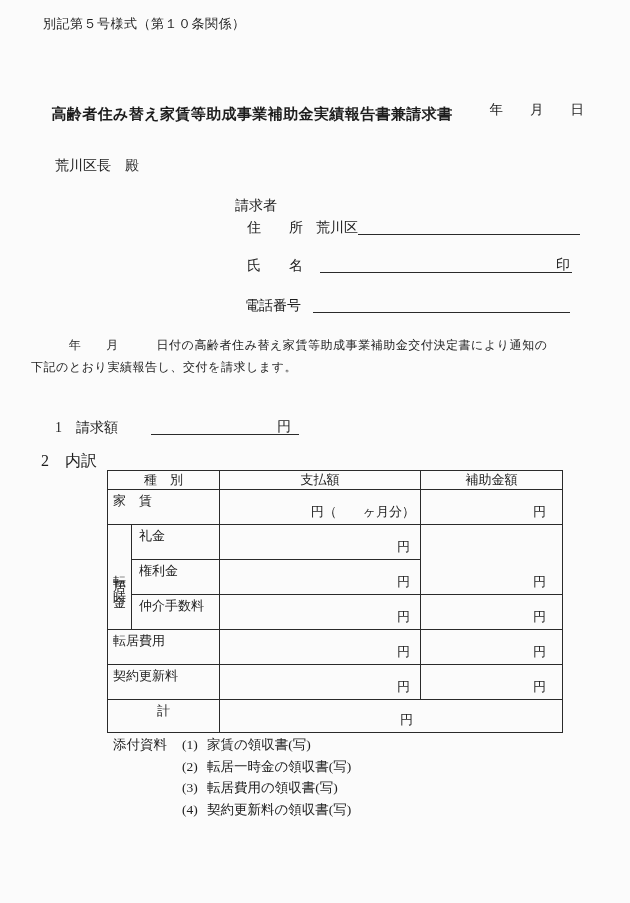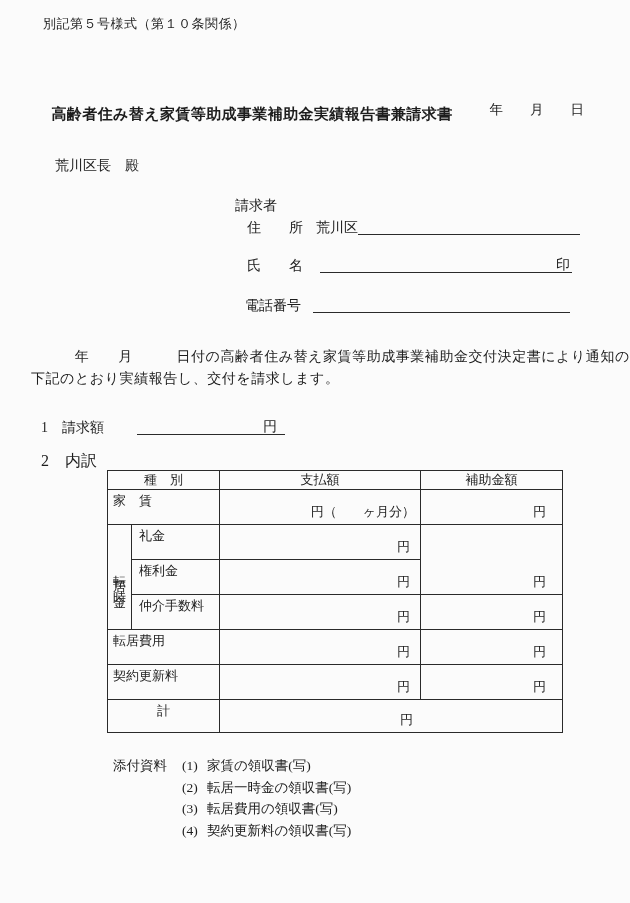--- a/index.html
+++ b/index.html
@@ -27,24 +27,24 @@
   .row{display:flex;align-items:flex-end;line-height:1;}
   .row .lbl{white-space:pre;font-size:14px;}
   .fill-line{
     flex:1 1 auto;height:17px;
     border-bottom:1px solid #2a2a2a;
     display:flex;justify-content:flex-end;align-items:flex-end;
   }
   .addr-prefix{font-size:14px;margin-left:13px;}
   .seal{font-size:14px;padding-right:2px;}
 
-  .paragraph{left:31px;top:346px;width:600px;font-size:14px;line-height:22px;letter-spacing:0.55px;}
+  .paragraph{left:31px;top:334px;width:600px;font-size:12px;line-height:22px;letter-spacing:0.55px;}
   .paragraph div{white-space:pre;}
 
-  .claim-row{left:41px;top:420px;width:244px;height:15px;}
+  .claim-row{left:55px;top:420px;width:244px;height:15px;}
   .claim-row .fill-line{margin-left:33px;height:15px;}
   .claim-row .unit{font-size:14px;padding-right:8px;}
   .breakdown-label{left:41px;top:451px;font-size:16px;white-space:pre;}
 
   .main-table{
     position:absolute;left:107px;top:470px;
     width:455px;border-collapse:collapse;table-layout:fixed;
     font-size:13px;
   }
   .main-table td{border:1px solid #2a2a2a;padding:0;overflow:hidden;}
@@ -60,21 +60,21 @@
   td.prD{padding-right:16px;}
   td.prTotal{padding-right:149px;}
   td.totalLab{text-align:center;vertical-align:top;padding-top:2px;}
   td.vertcell{vertical-align:middle;text-align:center;}
   .vert{
     writing-mode:vertical-rl;text-orientation:upright;
     margin:0 auto;letter-spacing:5px;line-height:1;
     font-size:13px;height:96px;
   }
 
-  .attachments{left:113px;top:757px;font-size:13.5px;}
+  .attachments{left:113px;top:736px;font-size:13.5px;}
   .att-row{display:flex;height:21.5px;align-items:flex-start;line-height:17px;}
   .att-label{display:inline-block;width:69px;white-space:pre;}
   .att-no{display:inline-block;width:25px;white-space:pre;}
   .att-text{white-space:pre;}
 </style>
 </head>
 <body>
 
 <div class="page">
 

